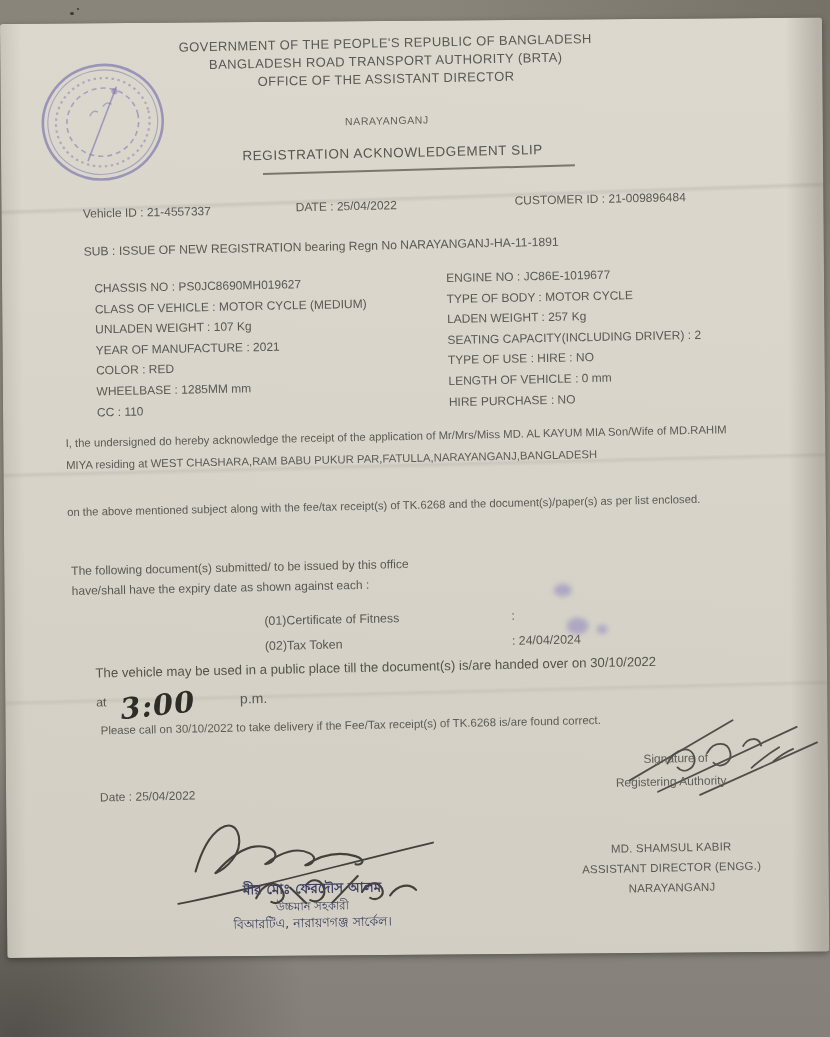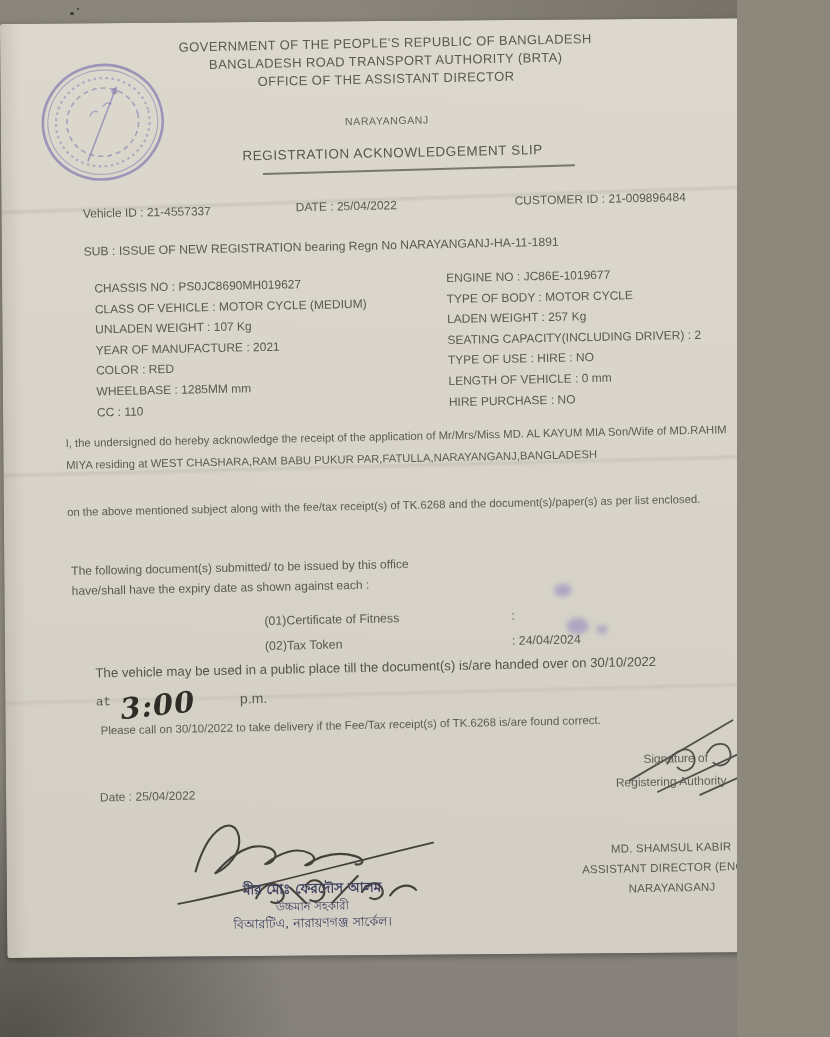--- a/index.html
+++ b/index.html
@@ -1,18 +1,18 @@
 <!DOCTYPE html>
 <html><head>
 <meta charset="utf-8">
 <style>
   html,body{margin:0;padding:0;}
   body{width:830px;height:1037px;overflow:hidden;background:#8d887c;
        font-family:"Liberation Sans",sans-serif;}
-  .scene{position:relative;width:737px;height:1037px;overflow:hidden;
+  .scene{position:relative;width:830px;height:1037px;overflow:hidden;
     background:
       radial-gradient(circle at 2% 100%, rgba(35,32,28,0.5), transparent 22%),
       radial-gradient(circle at 100% 0%, rgba(60,56,50,0.25), transparent 30%),
       linear-gradient(180deg,#8a857a 0%, #908b7f 55%, #85807a 100%);}
   .pen-dot{position:absolute;background:#3a372f;border-radius:50%;}
   .paper{position:absolute;left:0;top:24px;width:822px;height:934px;
     background:
       linear-gradient(178.5deg, transparent 19.4%, rgba(110,105,95,0.14) 19.7%, transparent 20.1%),
       linear-gradient(179deg, transparent 47.3%, rgba(110,105,95,0.12) 47.6%, transparent 48.0%),
       linear-gradient(179deg, transparent 71.3%, rgba(110,105,95,0.10) 71.6%, transparent 72.0%),
@@ -31,21 +31,21 @@
   .title-underline{position:absolute;height:2px;background:#5a574f;opacity:0.75;}
   .meta{position:absolute;font-size:12px;color:#5a5852;}
   .subject{position:absolute;font-size:12.2px;color:#5a5852;}
   .col{position:absolute;font-size:12px;line-height:20.6px;color:#5a5852;white-space:nowrap;}
   .para{position:absolute;font-size:11.3px;line-height:21.5px;color:#5c5a54;}
   .docintro{position:absolute;font-size:12px;line-height:20px;color:#5a5852;}
   .docitems{position:absolute;font-size:12.4px;color:#5a5852;}
   .docrow{position:relative;height:25px;white-space:nowrap;}
   .docexp{position:absolute;left:247px;top:0;}
   .bigline{position:absolute;font-size:13.2px;color:#555349;}
-  .atword{position:absolute;font-size:12.5px;color:#5a5852;font-family:Liberation Mono, monospace;}
+  .atword{position:absolute;font-size:12.5px;color:#5a5852;}
   .handtime{position:absolute;font-family:"DejaVu Serif",serif;font-style:italic;
     font-weight:bold;font-size:29px;color:#2f2c28;transform:rotate(-5deg);
     letter-spacing:1px;}
   .pmword{position:absolute;font-size:14px;color:#5a5852;}
   .callline{position:absolute;font-size:11.5px;color:#5d5b55;}
   .sigcap{position:absolute;font-size:12px;color:#5f5d57;}
   .dateline{position:absolute;font-size:12px;color:#5d5b55;}
   .stamp{position:absolute;text-align:center;color:#3f4060;
     font-family:"DejaVu Sans",sans-serif;}
   .stamp .s1{font-size:13.5px;font-weight:bold;line-height:19px;}

